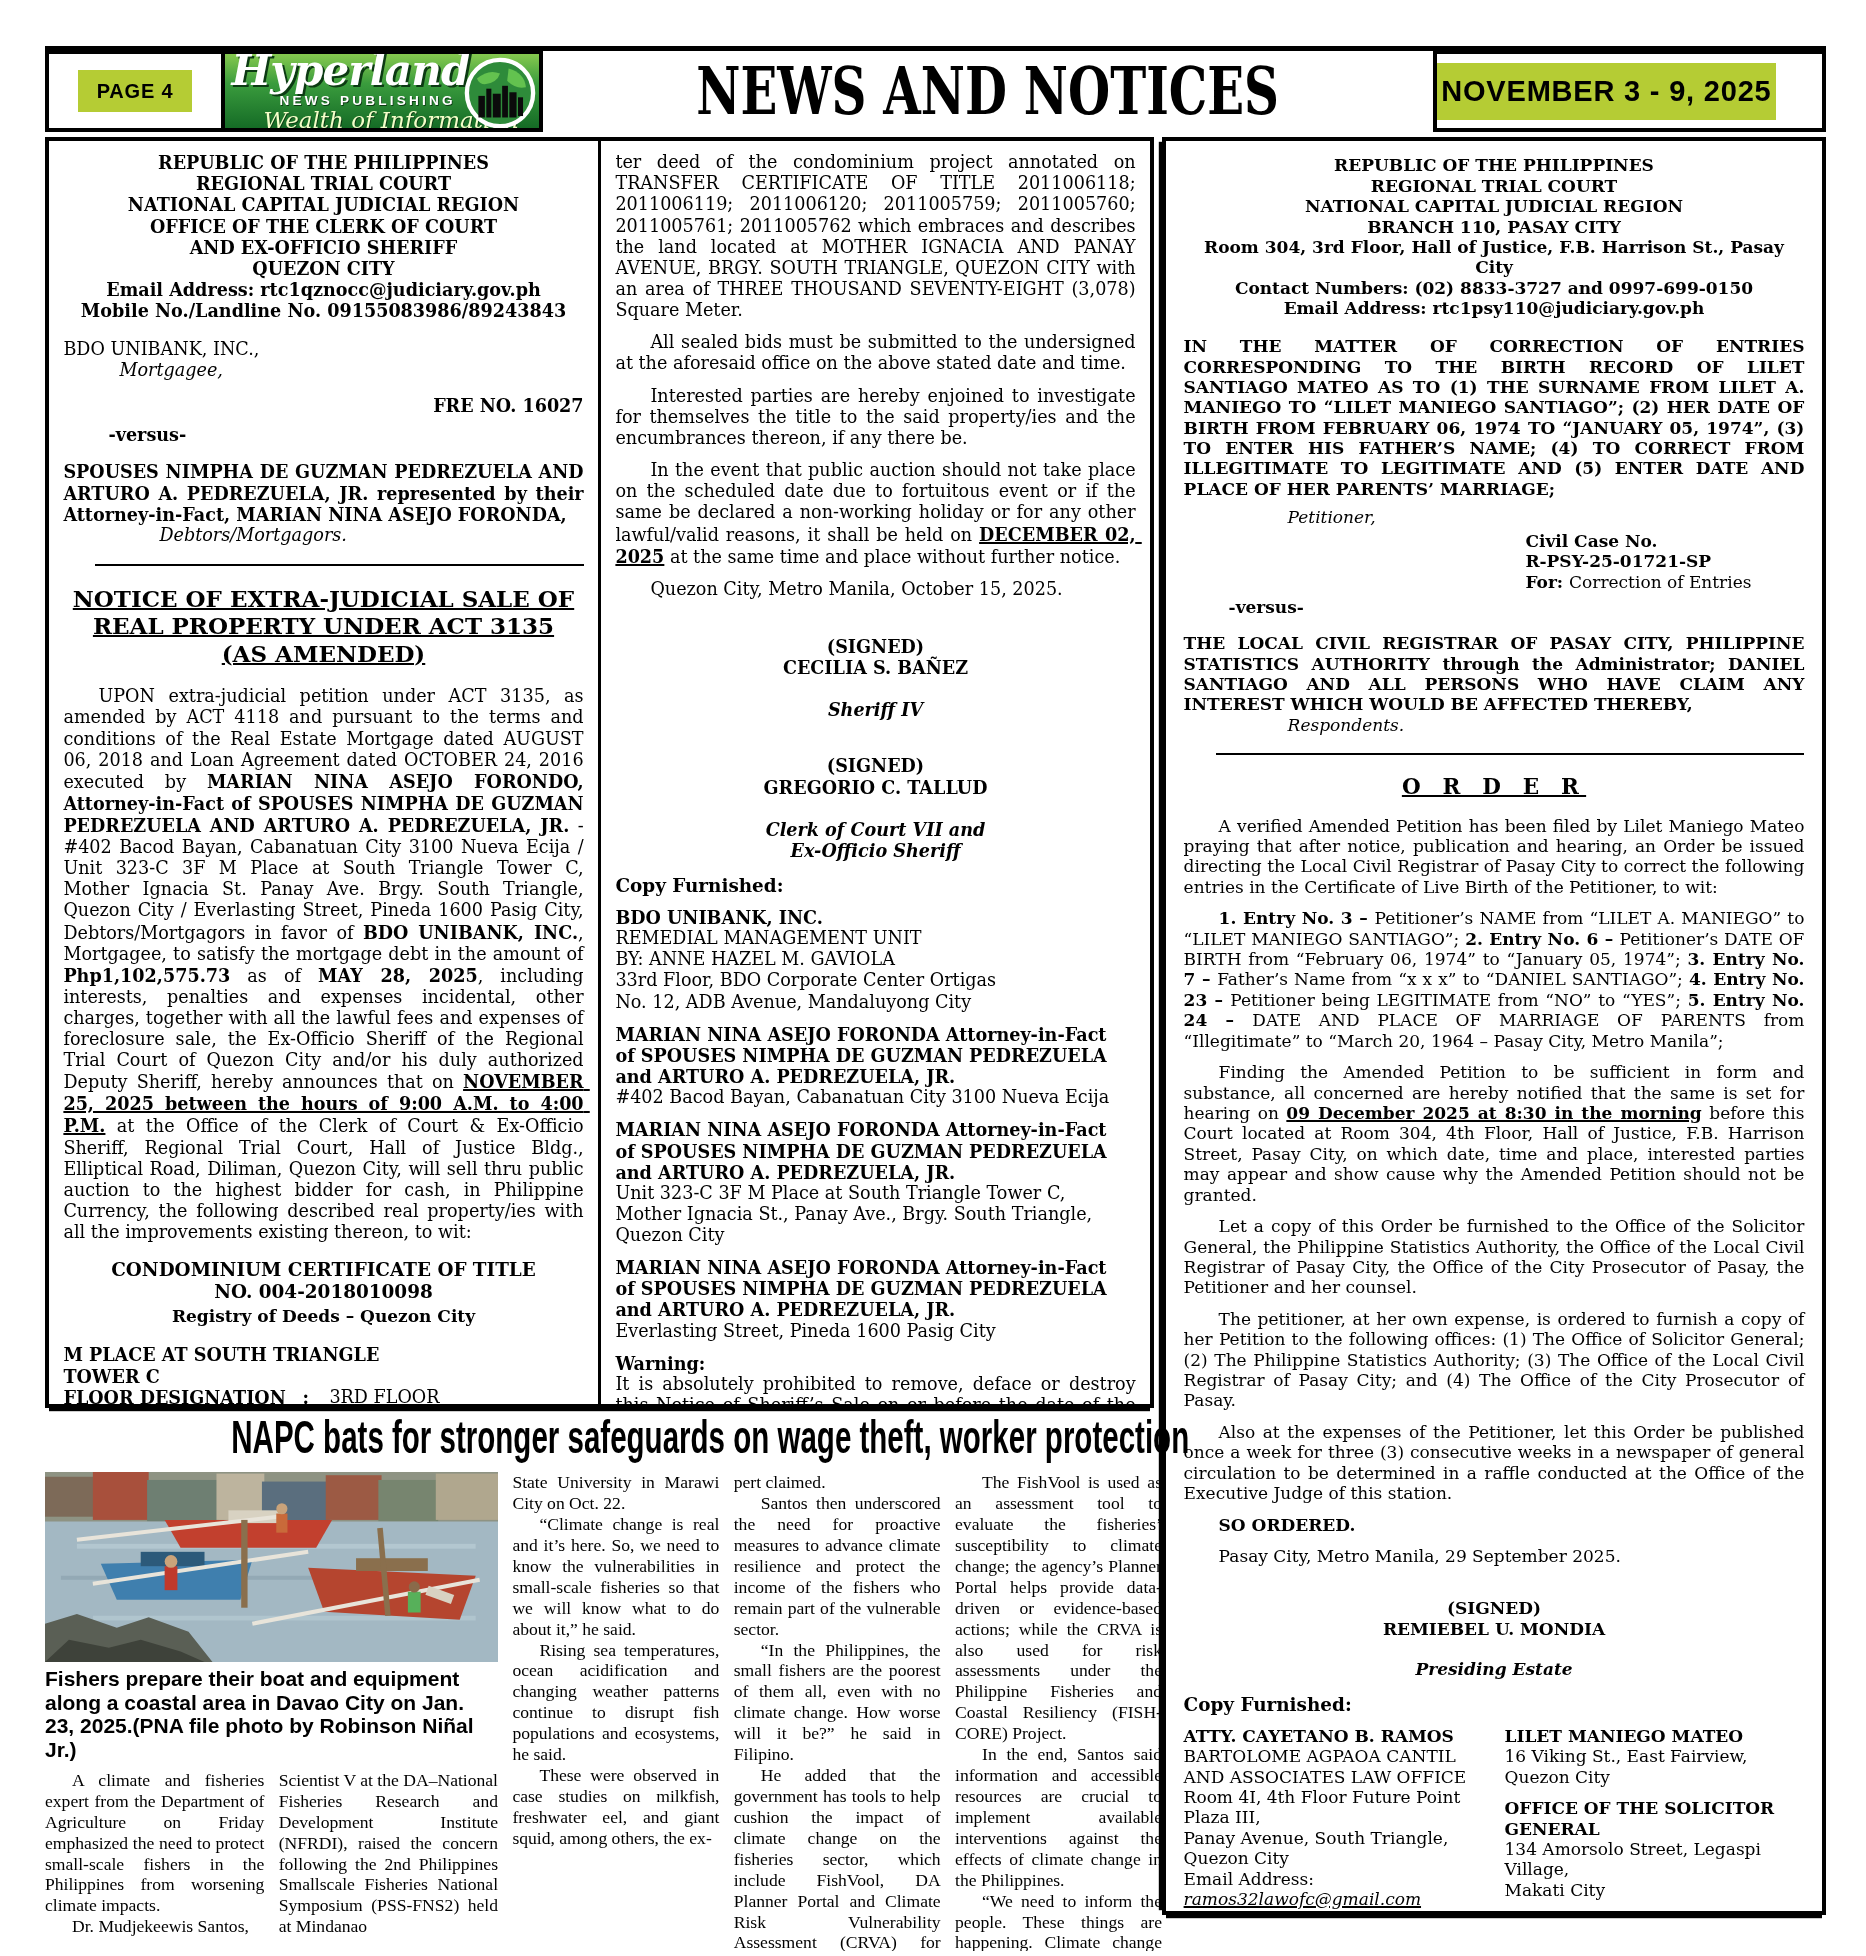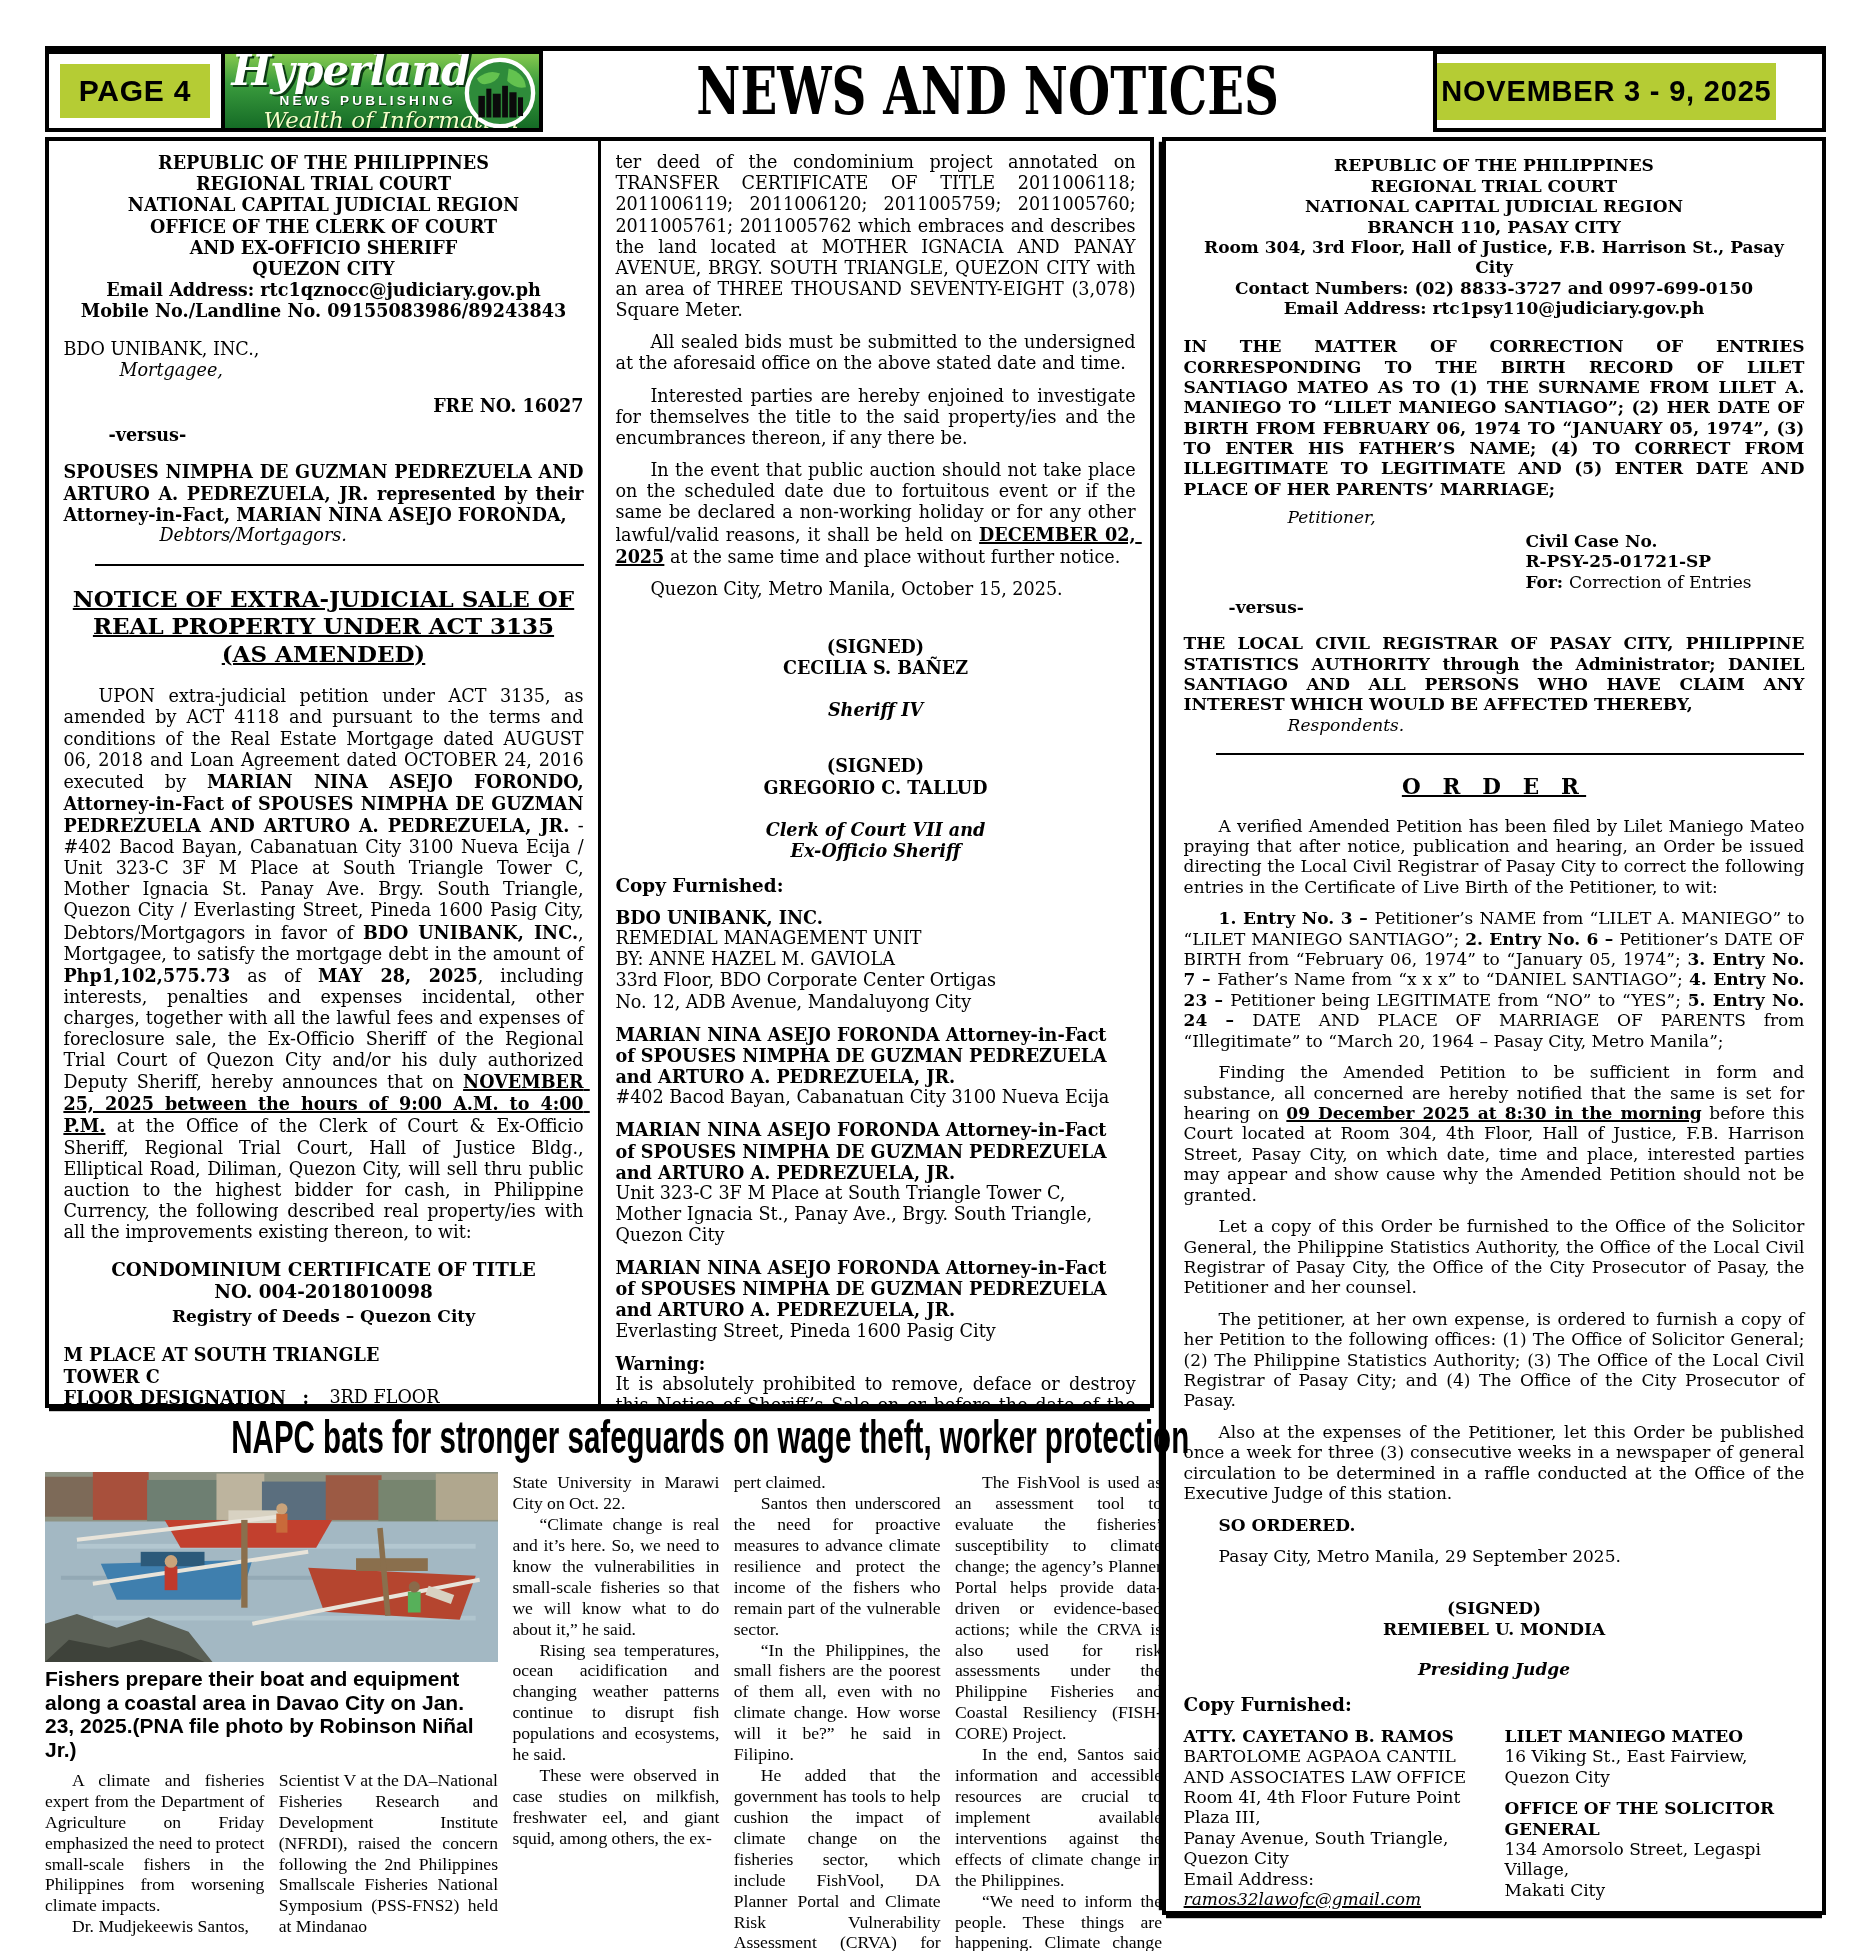--- a/index.html
+++ b/index.html
@@ -6,21 +6,21 @@
   html,body { background:#ffffff; }
   .page { position:relative; width:1867px; height:1957px; background:#fff; color:#000;
           font-family:"DejaVu Serif", serif; overflow:hidden; }
   .top-rule { position:absolute; top:46px; left:45px; right:41px; border-top:5.6px solid #000; }
 
   
   .masthead { position:absolute; top:50px; left:45px; right:41px; height:82px; display:flex; align-items:stretch; }
   .mbox { border:4px solid #000; background:#fff; }
   .page-badge-box { width:180px; display:flex; align-items:center; justify-content:center; }
   .badge { background:#b5cc34; font-family:"Liberation Sans",sans-serif; font-weight:bold;
-           font-size:30px; padding:9.6px 19px; letter-spacing:0.8px; }
+           font-size:20px; padding:9.6px 19px; letter-spacing:0.8px; }
   .logo-box { width:318px; border-left:none; position:relative; overflow:hidden;
               background:linear-gradient(180deg,#86c94f 0%, #3a9c3d 40%, #156b26 100%);
               display:flex; align-items:center; padding:1.6px 6.4px; }
   .logo-text { line-height:1; position:relative; z-index:2; }
   .logo-name { font-family:"DejaVu Serif",serif; font-weight:bold; font-style:italic; color:#fff;
                font-size:42px; text-shadow:2.4px 2.4px 0 #0c3a13; letter-spacing:-0.8px; }
   .logo-sub { font-family:"Liberation Sans",sans-serif; font-weight:bold; color:#fff; font-size:13.6px;
               letter-spacing:3.2px; margin:1.6px 0 0 48px; text-shadow:0.8px 0.8px 0 #0c3a13; }
   .logo-tagline { font-family:"DejaVu Serif",serif; font-style:italic; color:#f4ffc9; font-size:23px;
                   margin:1.6px 0 0 32px; text-shadow:0.8px 0.8px 0 #0c3a13; }
@@ -254,21 +254,21 @@
       <div class="rich j ind p14"><span class="rb">1. Entry No. 3 – </span><span>Petitioner’s NAME from “LILET A. MANIEGO” to “LILET MANIEGO SANTIAGO”; </span><span class="rb">2. Entry No. 6 – </span><span>Petitioner’s DATE OF BIRTH from “February 06, 1974” to “January 05, 1974”; </span><span class="rb">3. Entry No. 7 – </span><span>Father’s Name from “x x x” to “DANIEL SANTIAGO”; </span><span class="rb">4. Entry No. 23 – </span><span>Petitioner being LEGITIMATE from “NO” to “YES”; </span><span class="rb">5. Entry No. 24 – </span><span>DATE AND PLACE OF MARRIAGE OF PARENTS from “Illegitimate” to “March 20, 1964 – Pasay City, Metro Manila”;</span></div>
       <div class="rich j ind p14"><span>Finding the Amended Petition to be sufficient in form and substance, all concerned are hereby notified that the same is set for hearing on </span><span class="rb ru">09 December 2025 at 8:30 in the morning</span><span> before this Court located at Room 304, 4th Floor, Hall of Justice, F.B. Harrison Street, Pasay City, on which date, time and place, interested parties may appear and show cause why the Amended Petition should not be granted.</span></div>
       <p class="j ind p14">Let a copy of this Order be furnished to the Office of the Solicitor General, the Philippine Statistics Authority, the Office of the Local Civil Registrar of Pasay City, the Office of the City Prosecutor of Pasay, the Petitioner and her counsel.</p>
       <p class="j ind p14">The petitioner, at her own expense, is ordered to furnish a copy of her Petition to the following offices: (1) The Office of Solicitor General; (2) The Philippine Statistics Authority; (3) The Office of the Local Civil Registrar of Pasay City; and (4) The Office of the City Prosecutor of Pasay.</p>
       <p class="j ind p14">Also at the expenses of the Petitioner, let this Order be published once a week for three (3) consecutive weeks in a newspaper of general circulation to be determined in a raffle conducted at the Office of the Executive Judge of this station.</p>
       <p class="b ind p14">SO ORDERED.</p>
       <p class="ind p14">Pasay City, Metro Manila, 29 September 2025.</p>
       <div class="sigblock">
         <span class="pre">(SIGNED)
 REMIEBEL U. MONDIA</span><br>
-        <span class="sigrole">Presiding Judge</span>
+        <span class="sigrole">Presiding Estate</span>
       </div>
       <div class="cf-label">Copy Furnished:</div>
       <div class="cf-cols">
         <div>
           <div class="cf-block">
             <div class="cf-head">ATTY. CAYETANO B. RAMOS</div>
             <div class="cf-body">BARTOLOME AGPAOA CANTIL
 AND ASSOCIATES LAW OFFICE
 Room 4I, 4th Floor Future Point Plaza III,
 Panay Avenue, South Triangle, Quezon City</div>

